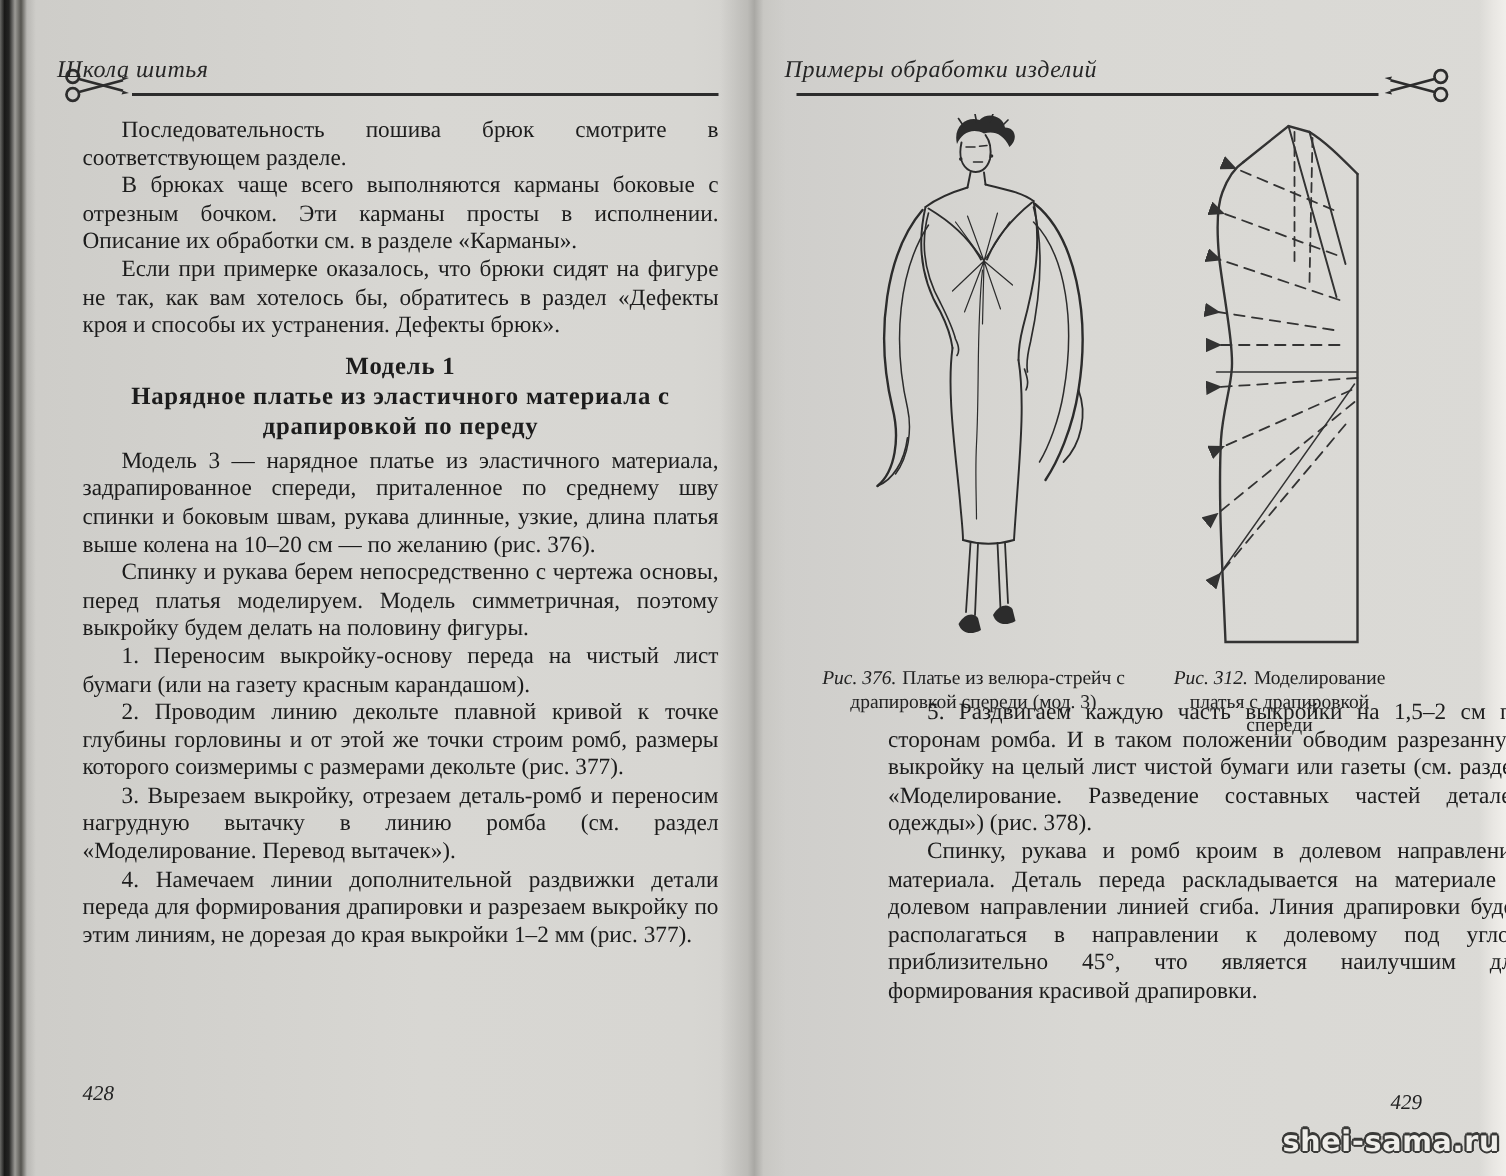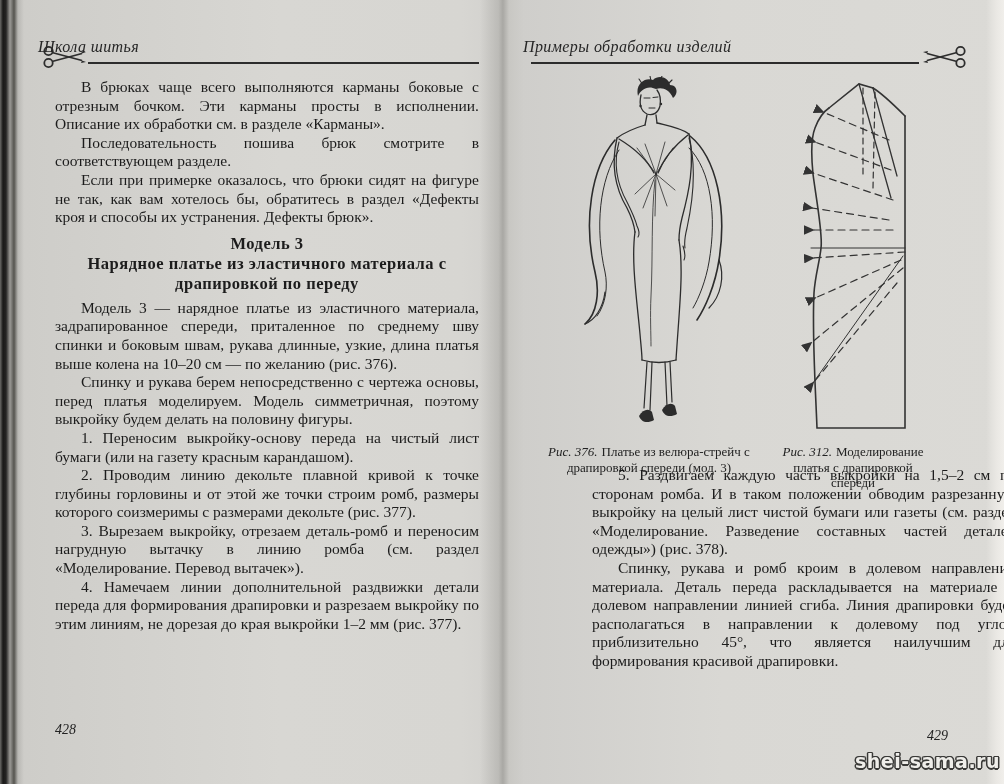--- a/index.html
+++ b/index.html
@@ -76,25 +76,25 @@
             <path d="M10,17.5 L40,9.5"></path>
           </g>
           <path d="M40,16.5 L44,18 L39,19 Z M40,9.5 L44,8 L39,7 Z" fill="#2d2d2d"></path>
         </svg>
       </span>
       <div class="pg-title">Школа шитья</div>
       <div class="pg-rule"></div>
     </div>
 
     <div class="body-text">
+      <p>Последовательность пошива брюк смотрите в соответствующем разделе.</p>
       <p>В брюках чаще всего выполняются карманы боковые с отрезным бочком. Эти карманы просты в исполнении. Описание их обработки см. в разделе «Карманы».</p>
-      <p>Последовательность пошива брюк смотрите в соответствующем разделе.</p>
       <p>Если при примерке оказалось, что брюки сидят на фигуре не так, как вам хотелось бы, обратитесь в раздел «Дефекты кроя и способы их устранения. Дефекты брюк».</p>
       <div class="model-heading">
-        <div>Модель 3</div>
+        <div>Модель 1</div>
         <div>Нарядное платье из эластичного материала с драпировкой по переду</div>
       </div>
       <p>Модель 3 — нарядное платье из эластичного материала, задрапированное спереди, приталенное по среднему шву спинки и боковым швам, рукава длинные, узкие, длина платья выше колена на 10–20 см — по желанию (рис. 376).</p>
       <p>Спинку и рукава берем непосредственно с чертежа основы, перед платья моделируем. Модель симметричная, поэтому выкройку будем делать на половину фигуры.</p>
       <p>1. Переносим выкройку-основу переда на чистый лист бумаги (или на газету красным карандашом).</p>
       <p>2. Проводим линию декольте плавной кривой к точке глубины горловины и от этой же точки строим ромб, размеры которого соизмеримы с размерами декольте (рис. 377).</p>
       <p>3. Вырезаем выкройку, отрезаем деталь-ромб и переносим нагрудную вытачку в линию ромба (см. раздел «Моделирование. Перевод вытачек»).</p>
       <p>4. Намечаем линии дополнительной раздвижки детали переда для формирования драпировки и разрезаем выкройку по этим линиям, не дорезая до края выкройки 1–2 мм (рис. 377).</p>
     </div>
 

